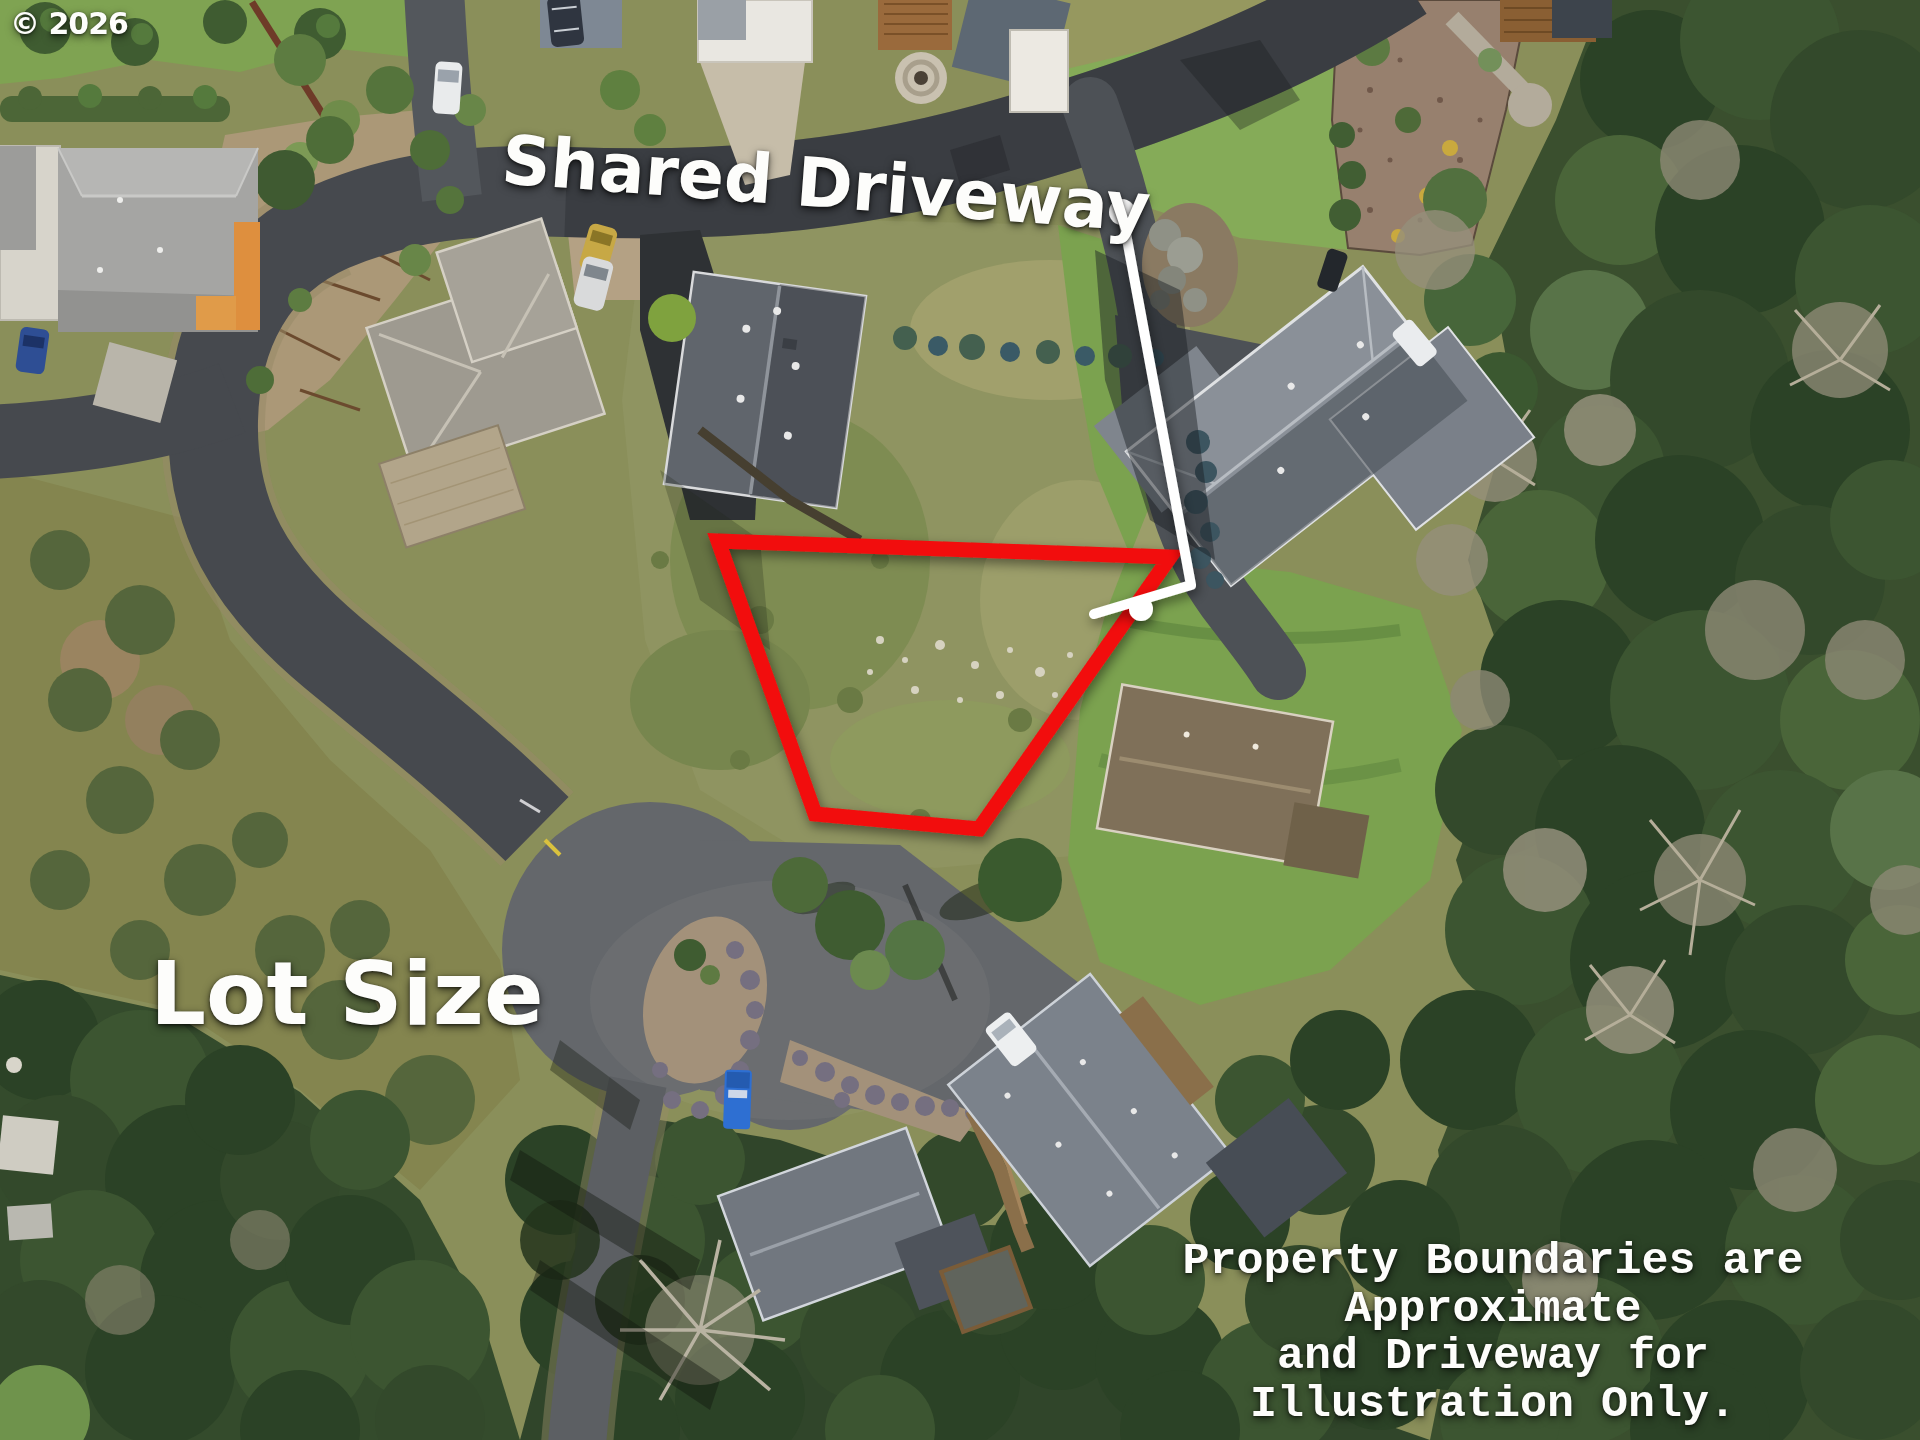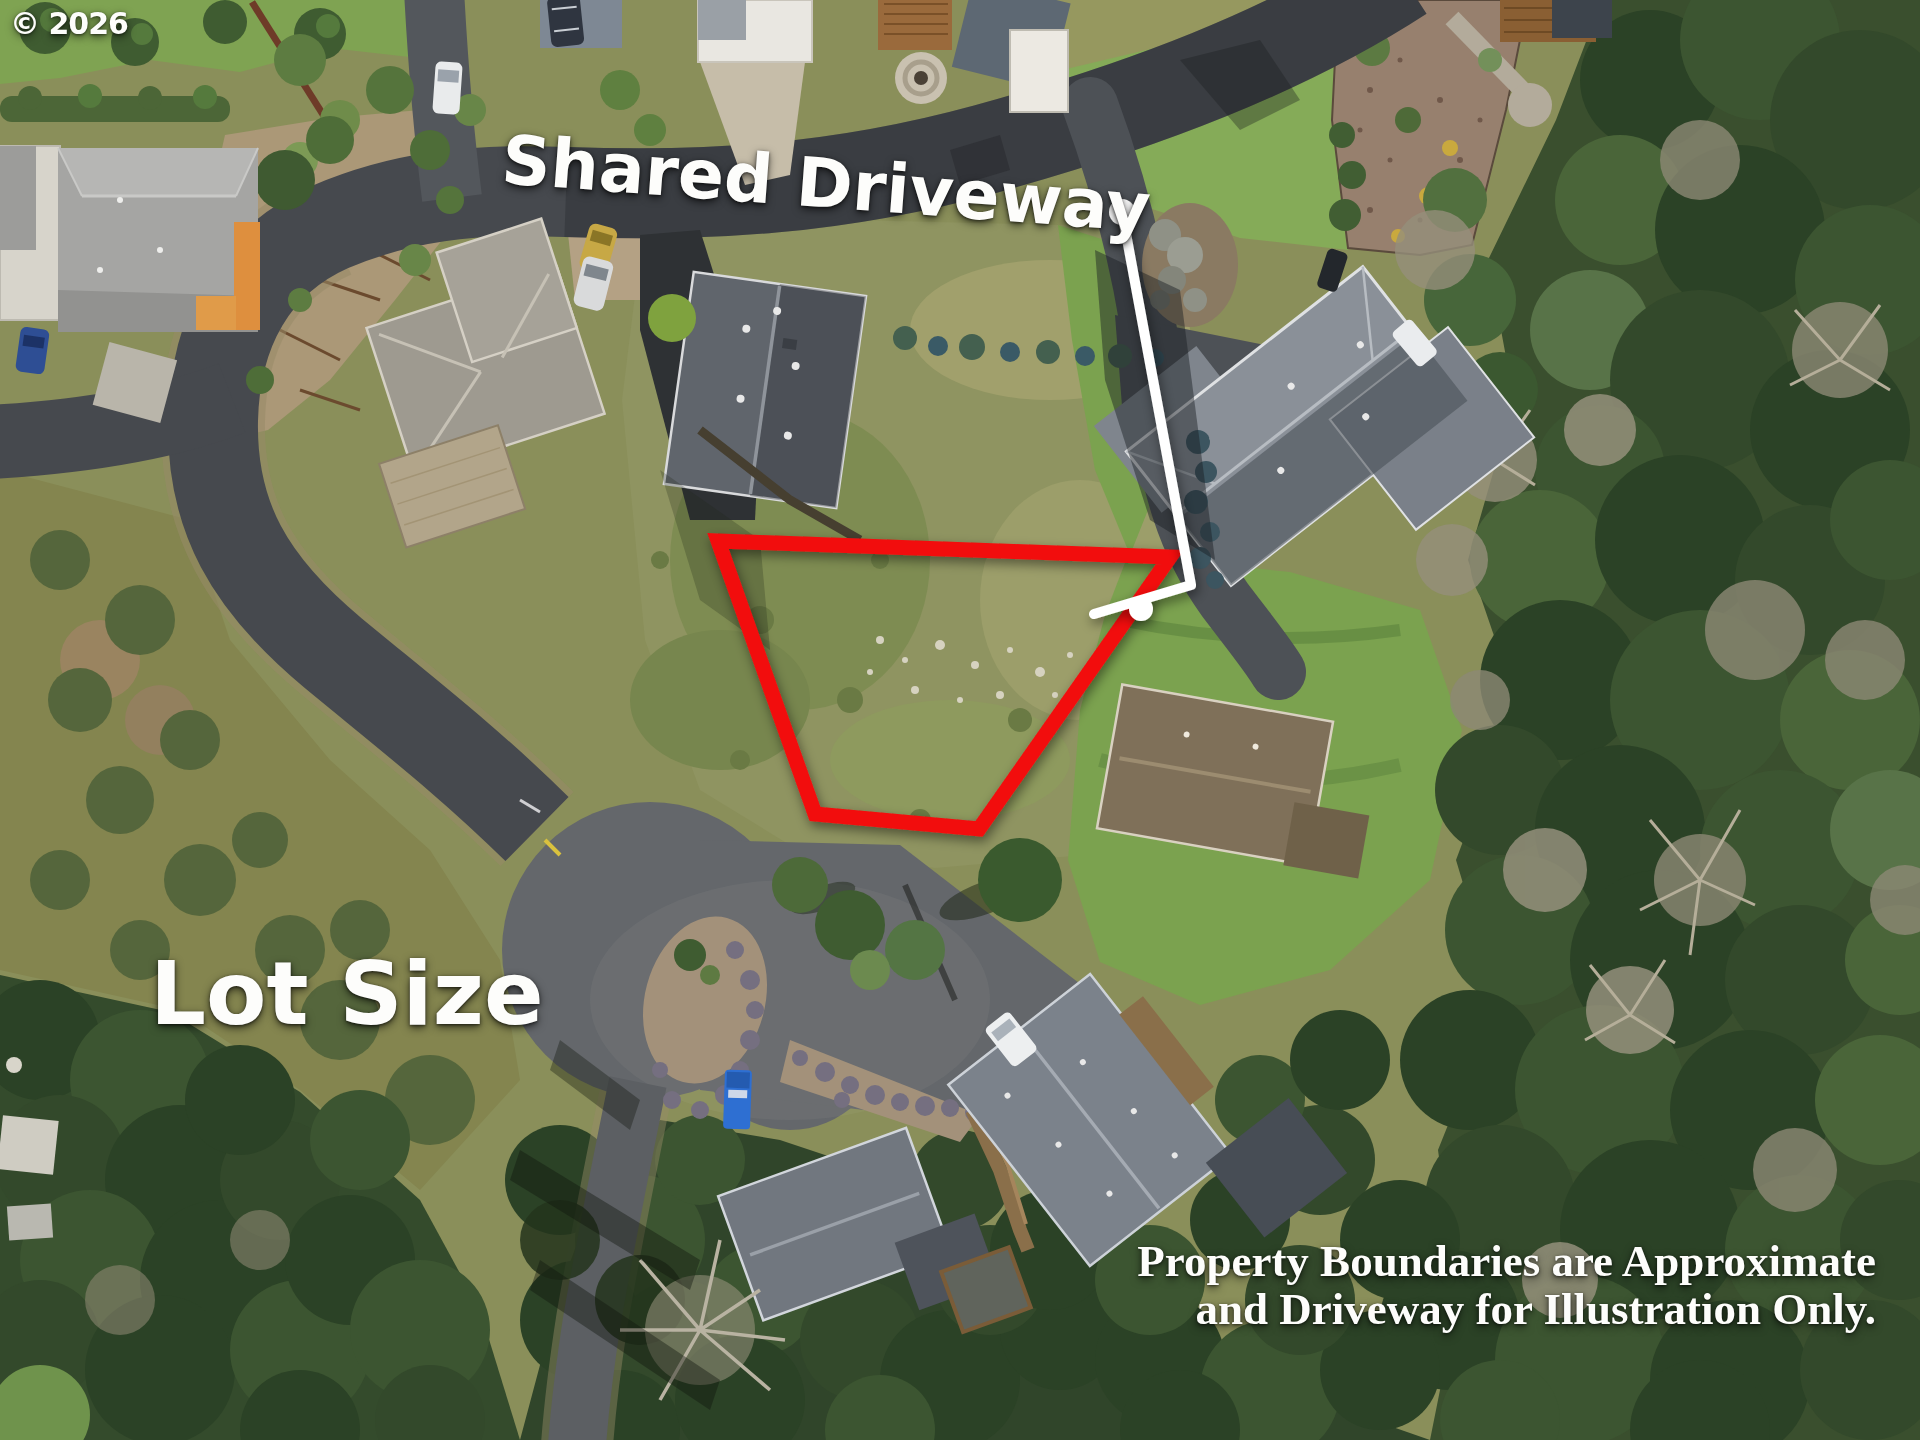--- a/index.html
+++ b/index.html
@@ -5,22 +5,22 @@
   html,body{margin:0;padding:0;background:#1a1d18;}
   .stage{position:relative;width:1920px;height:1440px;overflow:hidden;
          font-family:"DejaVu Sans","Liberation Sans",sans-serif;}
   .stage svg{position:absolute;left:0;top:0;width:100%;height:100%;display:block;}
   .overlay-text{position:absolute;color:#fdfdfb;white-space:nowrap;
     text-shadow:0 3px 9px rgba(0,0,0,.62),0 1px 3px rgba(0,0,0,.55);}
   .copyright{left:10px;top:1px;font-size:30px;font-weight:900;letter-spacing:-1px;line-height:1;margin-top:8px;}
   .street-label{left:502px;top:126px;font-size:68px;font-weight:900;letter-spacing:0;
     transform:rotate(4.3deg);transform-origin:0 50%;line-height:1;}
   .lot-size{left:150px;top:936px;font-size:88px;font-weight:900;line-height:1.32;}
-  .disclaimer{left:1110px;top:1238px;width:766px;text-align:right;white-space:normal;
-    font-family:Liberation Serif, serif;font-size:45px;line-height:1.06;
+  .disclaimer{left:1110px;top:1238px;width:766px;text-align:center;white-space:normal;
+    font-family:Liberation Mono, monospace;font-size:45px;line-height:1.06;
     font-weight:600;}
 </style>
 </head>
 <body>
 
 <div class="stage">
 <svg viewBox="0 0 1920 1440">
   <defs>
     <filter id="ds" x="-20%" y="-20%" width="140%" height="140%">
       <feDropShadow dx="2" dy="5" stdDeviation="6" flood-color="#000000" flood-opacity="0.45"></feDropShadow>

